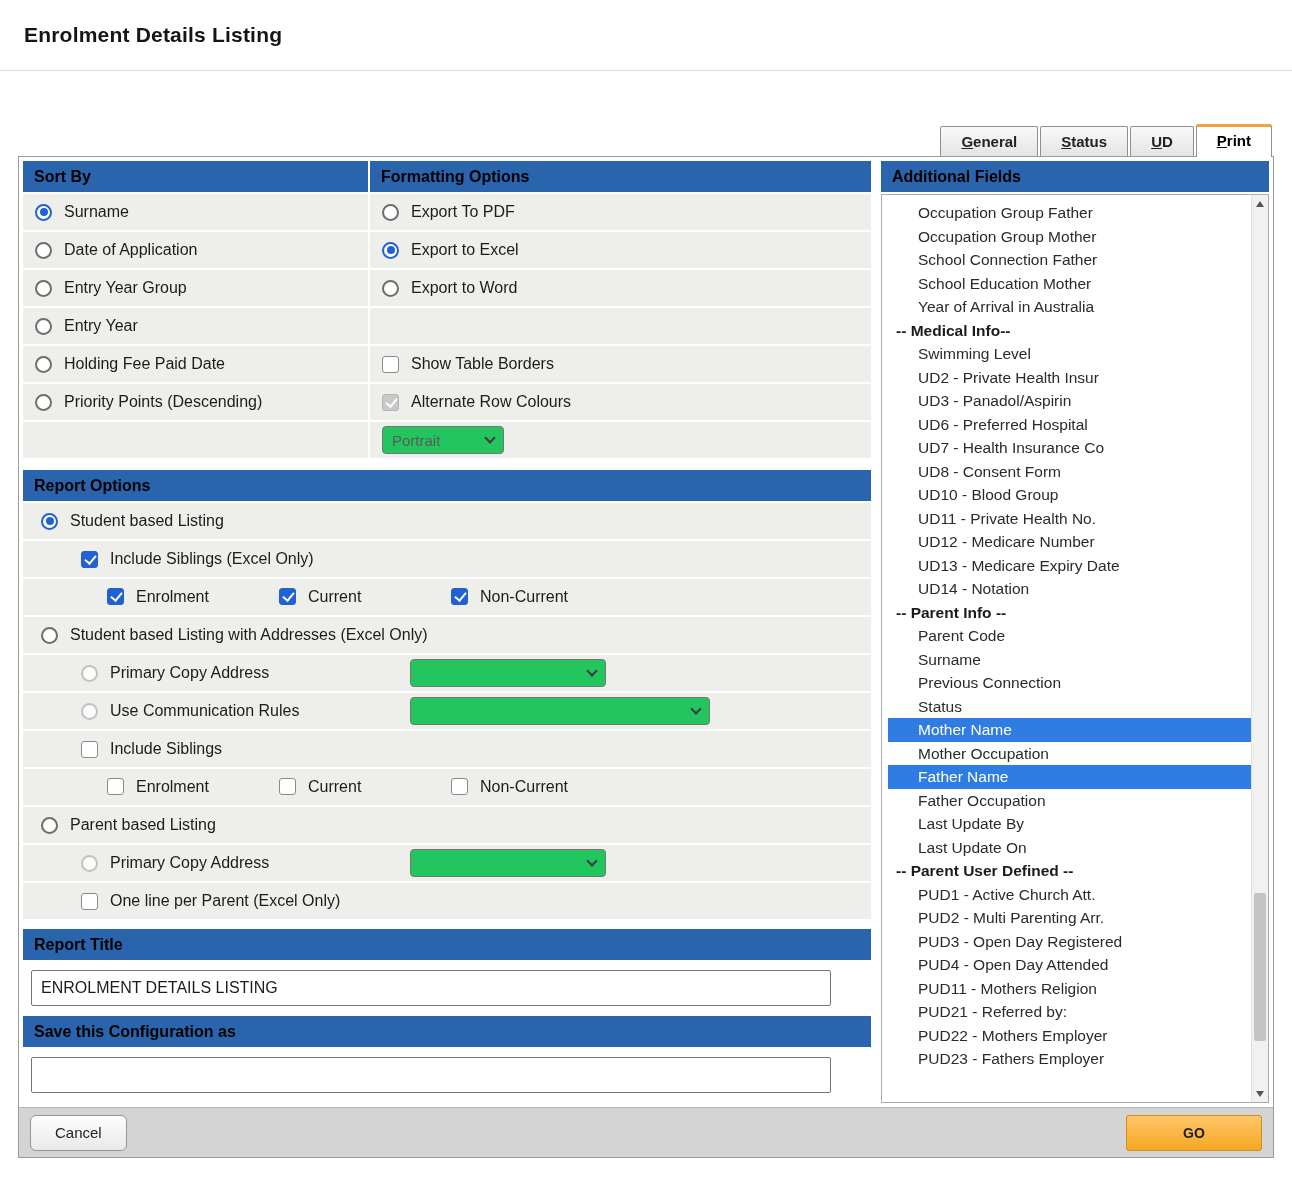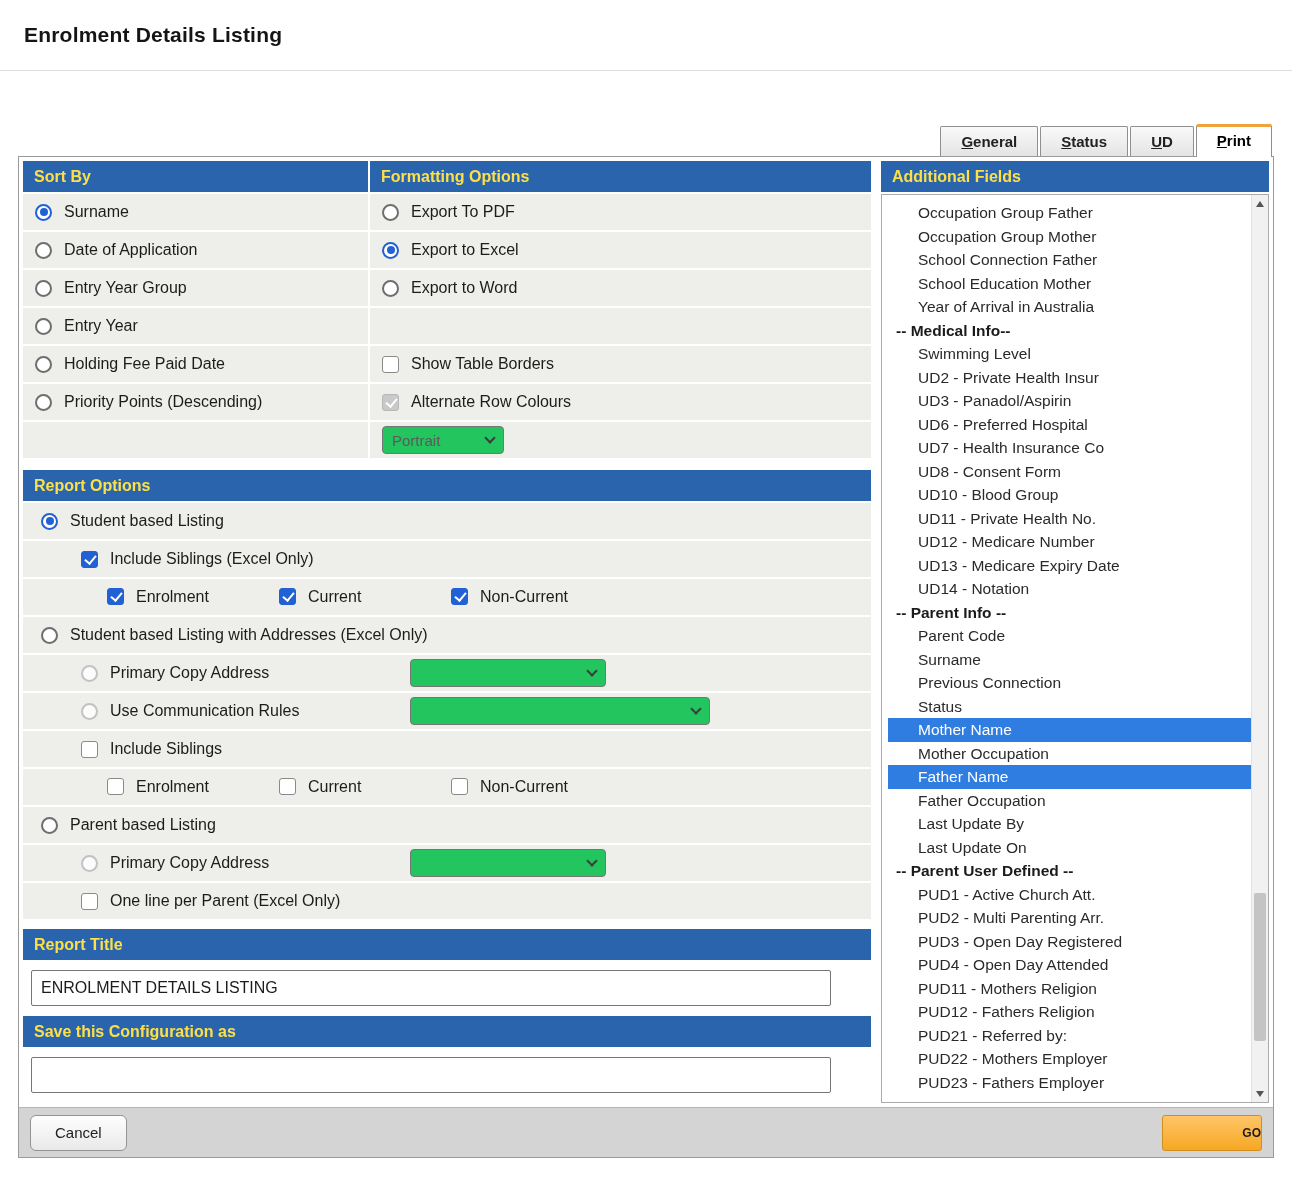--- a/index.html
+++ b/index.html
@@ -21,21 +21,21 @@
   .tab .u { text-decoration: underline; }
   .tab.active { background: #fff; border-top: 3px solid var(--active-tab-accent, #f0a23c); padding-top: 5px; padding-bottom: 8px;
                 margin-bottom: -1px; color: #000; position: relative; z-index: 3; }
 
   
   .panel { margin: 0 18px; border: 1px solid #9b9b9b; background: #fff; display: flex; flex-direction: column; }
   .panel-body { display: flex; gap: 10px; padding: 4px; align-items: stretch; }
   .left-col { width: 848px; flex: none; }
   .right-col { flex: 1; display: flex; flex-direction: column; }
 
-  .bar { background: var(--header-bar, #2a64ad); color: #fde047; font-weight: bold; font-size: 16px; height: 31px;
+  .bar { background: var(--header-bar, #2a64ad); color: #000000; font-weight: bold; font-size: 16px; height: 31px;
          display: flex; align-items: center; padding: 0 11px; }
 
   .two-col { display: flex; gap: 2px; }
   .col-sort { width: 345px; flex: none; }
   .col-fmt { flex: 1; }
 
   .row { height: 36px; margin-top: 2px; background: var(--row-background, #eeeeea); display: flex; align-items: center;
          gap: 12px; padding-left: 12px; font-size: 16px; color: #1c1c1c; }
   .row .lbl { white-space: nowrap; }
   .ind0 { padding-left: 18px; }
@@ -85,23 +85,23 @@
   .tri-up { width: 0; height: 0; border-left: 4px solid transparent; border-right: 4px solid transparent; border-bottom: 6px solid #555; }
   .tri-down { width: 0; height: 0; border-left: 4px solid transparent; border-right: 4px solid transparent; border-top: 6px solid #555; }
   .sb-track { flex: 1; position: relative; }
   .sb-thumb { position: absolute; left: 2px; right: 2px; top: 78%; height: 17%; background: #c4c4c4; border-radius: 2px; }
 
   
   .footer { height: 50px; background: #d4d4d4; border-top: 1px solid #b5b5b5; display: flex; align-items: center;
             justify-content: space-between; padding: 0 11px; }
   .btn-cancel { height: 36px; padding: 0 24px; font-size: 15px; color: #222; background: linear-gradient(#fefefe, #e9e9e9);
                 border: 1px solid #949494; border-radius: 6px; font-family: inherit; cursor: pointer; }
-  .btn-go { height: 36px; width: 100px; font-size: 12px; font-weight: bold; color: #1b1b1b;
+  .btn-go { height: 36px; width: 136px; font-size: 14px; font-weight: bold; color: #1b1b1b;
             background: linear-gradient(#ffc568, var(--go-button, #f6a823)); border: 1px solid #d28d20; border-radius: 3px;
-            font-family: inherit; cursor: pointer; text-align: right; }
+            font-family: inherit; cursor: pointer; }
 </style>
 </head>
 <body>
 
 <div class="page">
 
   <div class="titlebar">
     <h1>Enrolment Details Listing</h1>
   </div>
 
@@ -412,23 +412,20 @@
               </div>
 
               <div class="list-item">
                 <span>PUD4 - Open Day Attended</span>
               </div>
 
               <div class="list-item">
                 <span>PUD11 - Mothers Religion</span>
               </div>
 
-              <div class="list-item">
-                <span>PUD12 - Fathers Religion</span>
-              </div>
 
               <div class="list-item">
                 <span>PUD21 - Referred by:</span>
               </div>
 
               <div class="list-item">
                 <span>PUD22 - Mothers Employer</span>
               </div>
 
               <div class="list-item">

